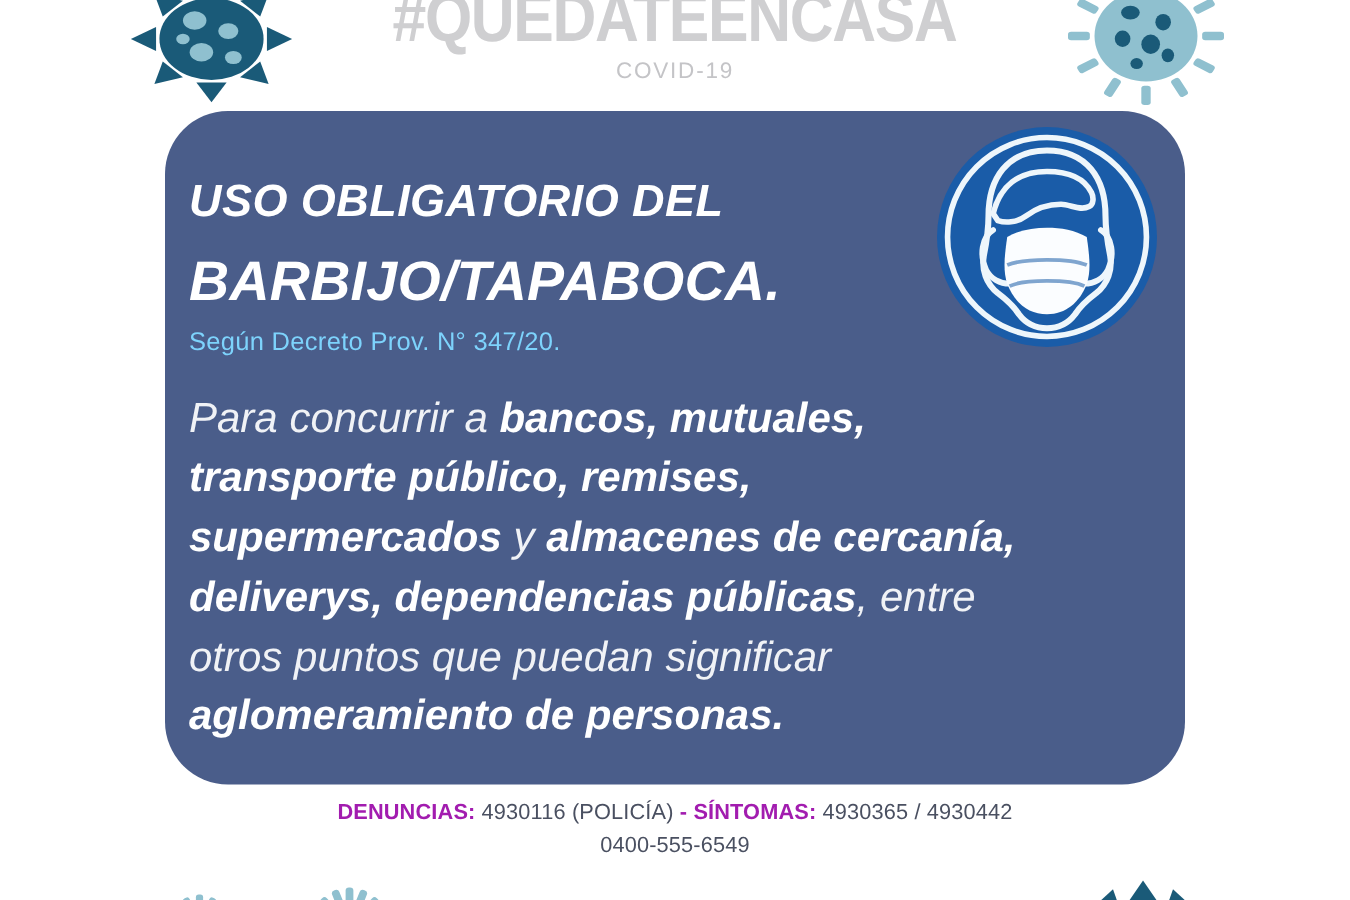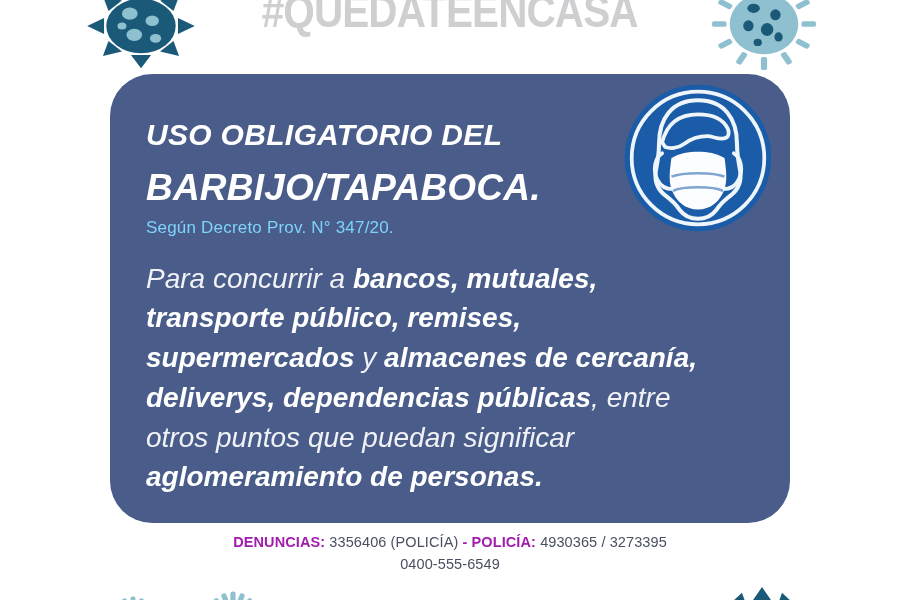--- a/index.html
+++ b/index.html
@@ -30,21 +30,21 @@
     margin-top:5px; font-weight:400;
   }
 
   
   .card {
     position:absolute; left:110px; top:74px;
     width:680px; height:449px;
     background:#4a5d8a;
     border-radius:42px;
   }
-  .card-inner { position:relative; width:100%; height:100%; padding:44px 34px 0 36px; }
+  .card-inner { position:relative; width:100%; height:100%; padding:44px 34px 0 16px; }
 
   .title1 {
     font-size:30px; font-weight:700; font-style:italic; color:#ffffff;
     letter-spacing:0.3px; line-height:1.1; white-space:nowrap;
   }
   .title2 {
     font-size:37px; font-weight:700; font-style:italic; color:#ffffff;
     letter-spacing:0.2px; line-height:1.15; margin-top:16px; white-space:nowrap;
   }
   .decree {
@@ -127,20 +127,21 @@
         <ellipse cx="35" cy="52" rx="5" ry="6"></ellipse>
         <ellipse cx="53" cy="56" rx="6" ry="7"></ellipse>
         <ellipse cx="64" cy="64" rx="4" ry="5"></ellipse>
         <ellipse cx="44" cy="70" rx="4" ry="4"></ellipse>
       </g>
     </svg>
   </div>
 
   <div class="header">
     <div class="hashtag">#QUEDATEENCASA</div>
+    <div class="covid19">COVID-19</div>
   </div>
 
   <div class="card">
     <div class="card-inner">
 
       <div class="title1">USO OBLIGATORIO DEL</div>
       <div class="title2">BARBIJO/TAPABOCA.</div>
       <div class="decree">Según Decreto Prov. N° 347/20.</div>
 
       <div class="body-text"><span>Para concurrir a </span><b>bancos, mutuales, transporte público, remises, supermercados</b><span> y </span><b>almacenes de cercanía, deliverys, dependencias públicas</b><span>, entre otros puntos que puedan significar </span><b>aglomeramiento de personas.</b></div>
@@ -169,21 +170,21 @@
           <path d="M33 62 C40 59 60 59 67 62" fill="none" stroke="#1a5ca8" stroke-width="1.6" opacity="0.55"></path>
           <path d="M34 71 C40 68 60 68 66 71" fill="none" stroke="#1a5ca8" stroke-width="1.6" opacity="0.55"></path>
         </svg>
       </div>
 
     </div>
   </div>
 
   <div class="footer">
     <div>
-      <b>DENUNCIAS:</b><span> 3356406 (POLICÍA) </span><b>- </b><b>POLICÍA:</b><span> 4930365 / 3273395</span>
+      <b>DENUNCIAS:</b><span> 4930116 (POLICÍA) </span><b>- </b><b>SÍNTOMAS:</b><span> 4930365 / 4930442</span>
     </div>
     <span class="line2">0400-555-6549</span>
   </div>
 
   <div class="virus" style="left:103px; top:580px; width:60px; height:40px;">
     <svg viewBox="0 0 100 60" width="60" height="40">
       <g fill="#8fc0cf">
         <path d="M50 60 A32 32 0 0 1 18 28 L82 28 A32 32 0 0 1 50 60 Z" opacity="0"></path>
         <circle cx="50" cy="58" r="26"></circle>
         <rect x="46" y="24" width="8" height="16" rx="3"></rect>

